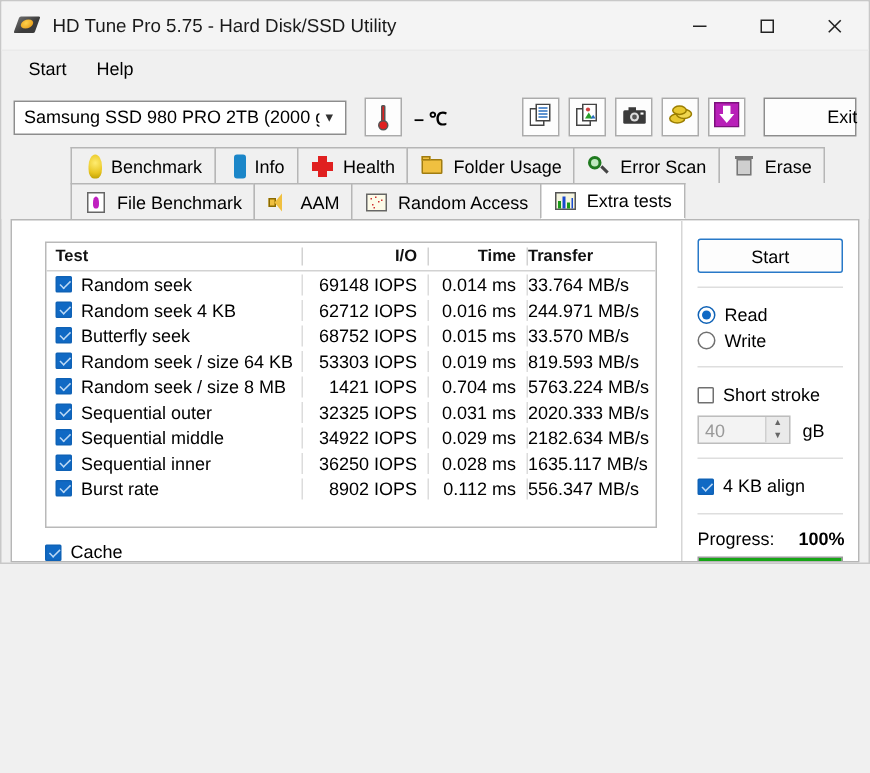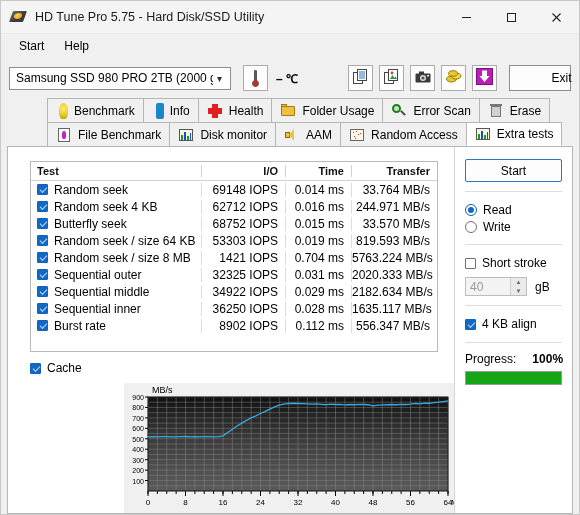--- a/index.html
+++ b/index.html
@@ -8,21 +8,21 @@
   }
   body {
     width: 580px; height: 515px;
     font-family: "Liberation Sans", sans-serif;
     font-size: 12px;
     color: #000;
     overflow: hidden;
   }
   .window {
     position: relative;
-    width: 580px; height: 515px;
+    width: 580px; height: 376px;
     background: #f0f0f0;
     border: 1px solid #c8c8c8;
     box-sizing: border-box;
     display: flex;
     flex-direction: column;
   }
 
   
   .titlebar {
     height: 32px;
@@ -245,21 +245,21 @@
   .thead .c { font-size: 11px; font-weight: bold; }
   .c {
     box-sizing: border-box;
     font-size: 12px;
     white-space: nowrap;
     overflow: hidden;
   }
   .c-test { width: 170px; padding-left: 6px; display:flex; align-items:center; }
   .c-io { width: 84px; text-align: right; padding-right: 7px; border-left:1px solid #dcdcdc; }
   .c-time { width: 66px; text-align: right; padding-right: 7px; border-left:1px solid #dcdcdc; }
-  .c-tr { width: 86px; text-align: right; padding-right: 7px; border-left:1px solid #dcdcdc; }
+  .c-tr { width: 86px; text-align: left; padding-right: 7px; border-left:1px solid #dcdcdc; }
   .thead .c-io, .thead .c-time, .thead .c-tr { border-left:1px solid #d2d2d2; }
 
   .cb {
     width: 11px; height: 11px;
     border: 1px solid #0f62b6;
     background: #1069c4;
     margin-right: 6px;
     position: relative;
     flex: 0 0 auto;
     box-sizing: border-box;
@@ -490,29 +490,20 @@
       </div>
       <div class="tab">
         <span class="tico ico-bin"></span>
         <span>Erase</span>
       </div>
     </div>
     <div class="tabrow">
       <div class="tab">
         <span class="tico ico-file"></span>
         <span>File Benchmark</span>
-      </div>
-      <div class="tab">
-        <span class="tico ico-chart">
-            <i class="b1"></i>
-            <i class="b2"></i>
-            <i class="b3"></i>
-            <i class="b4"></i>
-          </span>
-        <span>Disk monitor</span>
       </div>
       <div class="tab">
         <span class="tico ico-speaker"></span>
         <span>AAM</span>
       </div>
       <div class="tab">
         <span class="tico ico-dots">
           <i class="d" style="left:4px;top:5px"></i>
             <i class="d" style="left:7px;top:4px"></i>
           <i class="d" style="left:9px;top:7px"></i>

